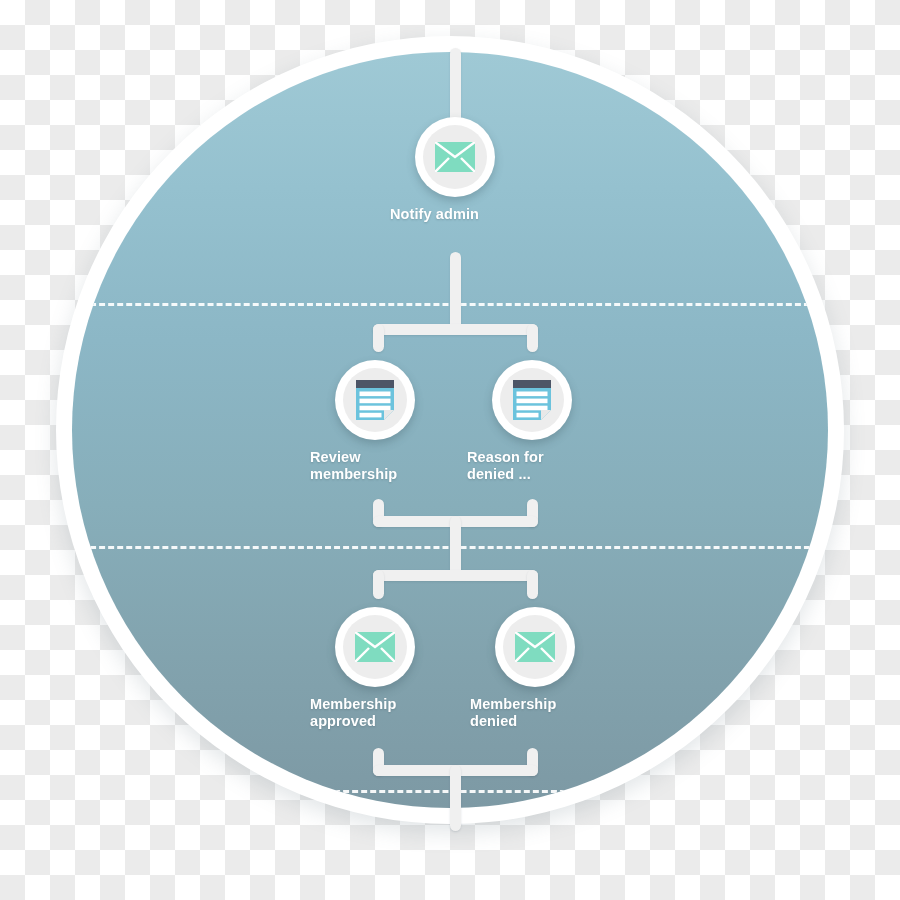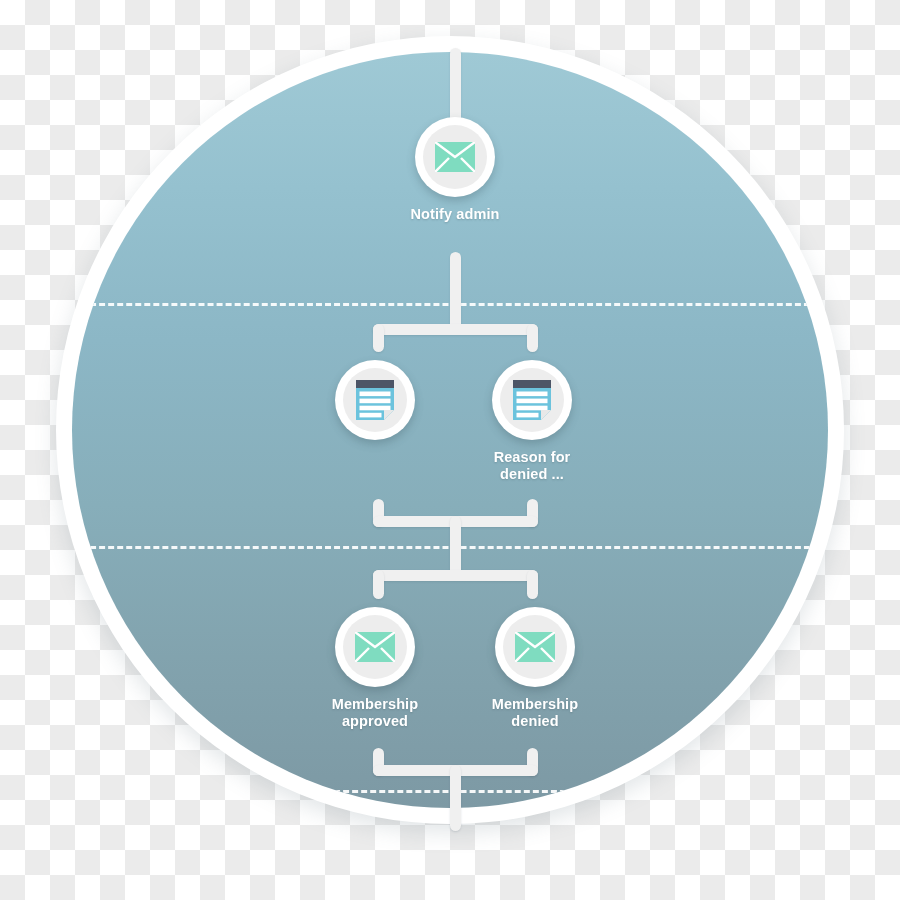--- a/index.html
+++ b/index.html
@@ -78,21 +78,21 @@
     border-radius: 6px;
     box-shadow: 0 1px 2px rgba(70,95,105,0.18);
   }
   .vline { width: 11px; }
   .hline { height: 11px; }
 
   
   .node {
     position: absolute;
     width: 86px;
-    text-align: center;
+    text-align: left;
   }
   .bubble {
     position: relative;
     width: 80px;
     height: 80px;
     margin: 0 auto;
     border-radius: 50%;
     background: #ffffff;
     box-shadow: 0 4px 9px rgba(60,85,95,0.30);
     display: flex;
@@ -184,20 +184,22 @@
           <rect x="0" y="0" width="38" height="8" fill="#4d5566"></rect>
           <path d="M0 8 H38 V30 L28 40 H0 Z" fill="#6cc3dd"></path>
           <rect x="3.5" y="11.5" width="31" height="4.6" fill="#ffffff"></rect>
           <rect x="3.5" y="18.6" width="31" height="4.6" fill="#ffffff"></rect>
           <rect x="3.5" y="25.7" width="31" height="4.6" fill="#ffffff"></rect>
           <rect x="3.5" y="32.8" width="22" height="4.6" fill="#ffffff"></rect>
           <path d="M28 40 L28 30 L38 30 Z" fill="#e8e8e8"></path>
         </svg>
       </div>
     </div>
+    <div class="node-label">Review
+membership</div>
   </div>
 
   <div class="node" style="left:489px; top:360px;">
     <div class="bubble">
       <div class="bubble-inner">
         <svg class="icon" width="38" height="40" viewBox="0 0 38 40">
           <rect x="0" y="0" width="38" height="8" fill="#4d5566"></rect>
           <path d="M0 8 H38 V30 L28 40 H0 Z" fill="#6cc3dd"></path>
           <rect x="3.5" y="11.5" width="31" height="4.6" fill="#ffffff"></rect>
           <rect x="3.5" y="18.6" width="31" height="4.6" fill="#ffffff"></rect>

